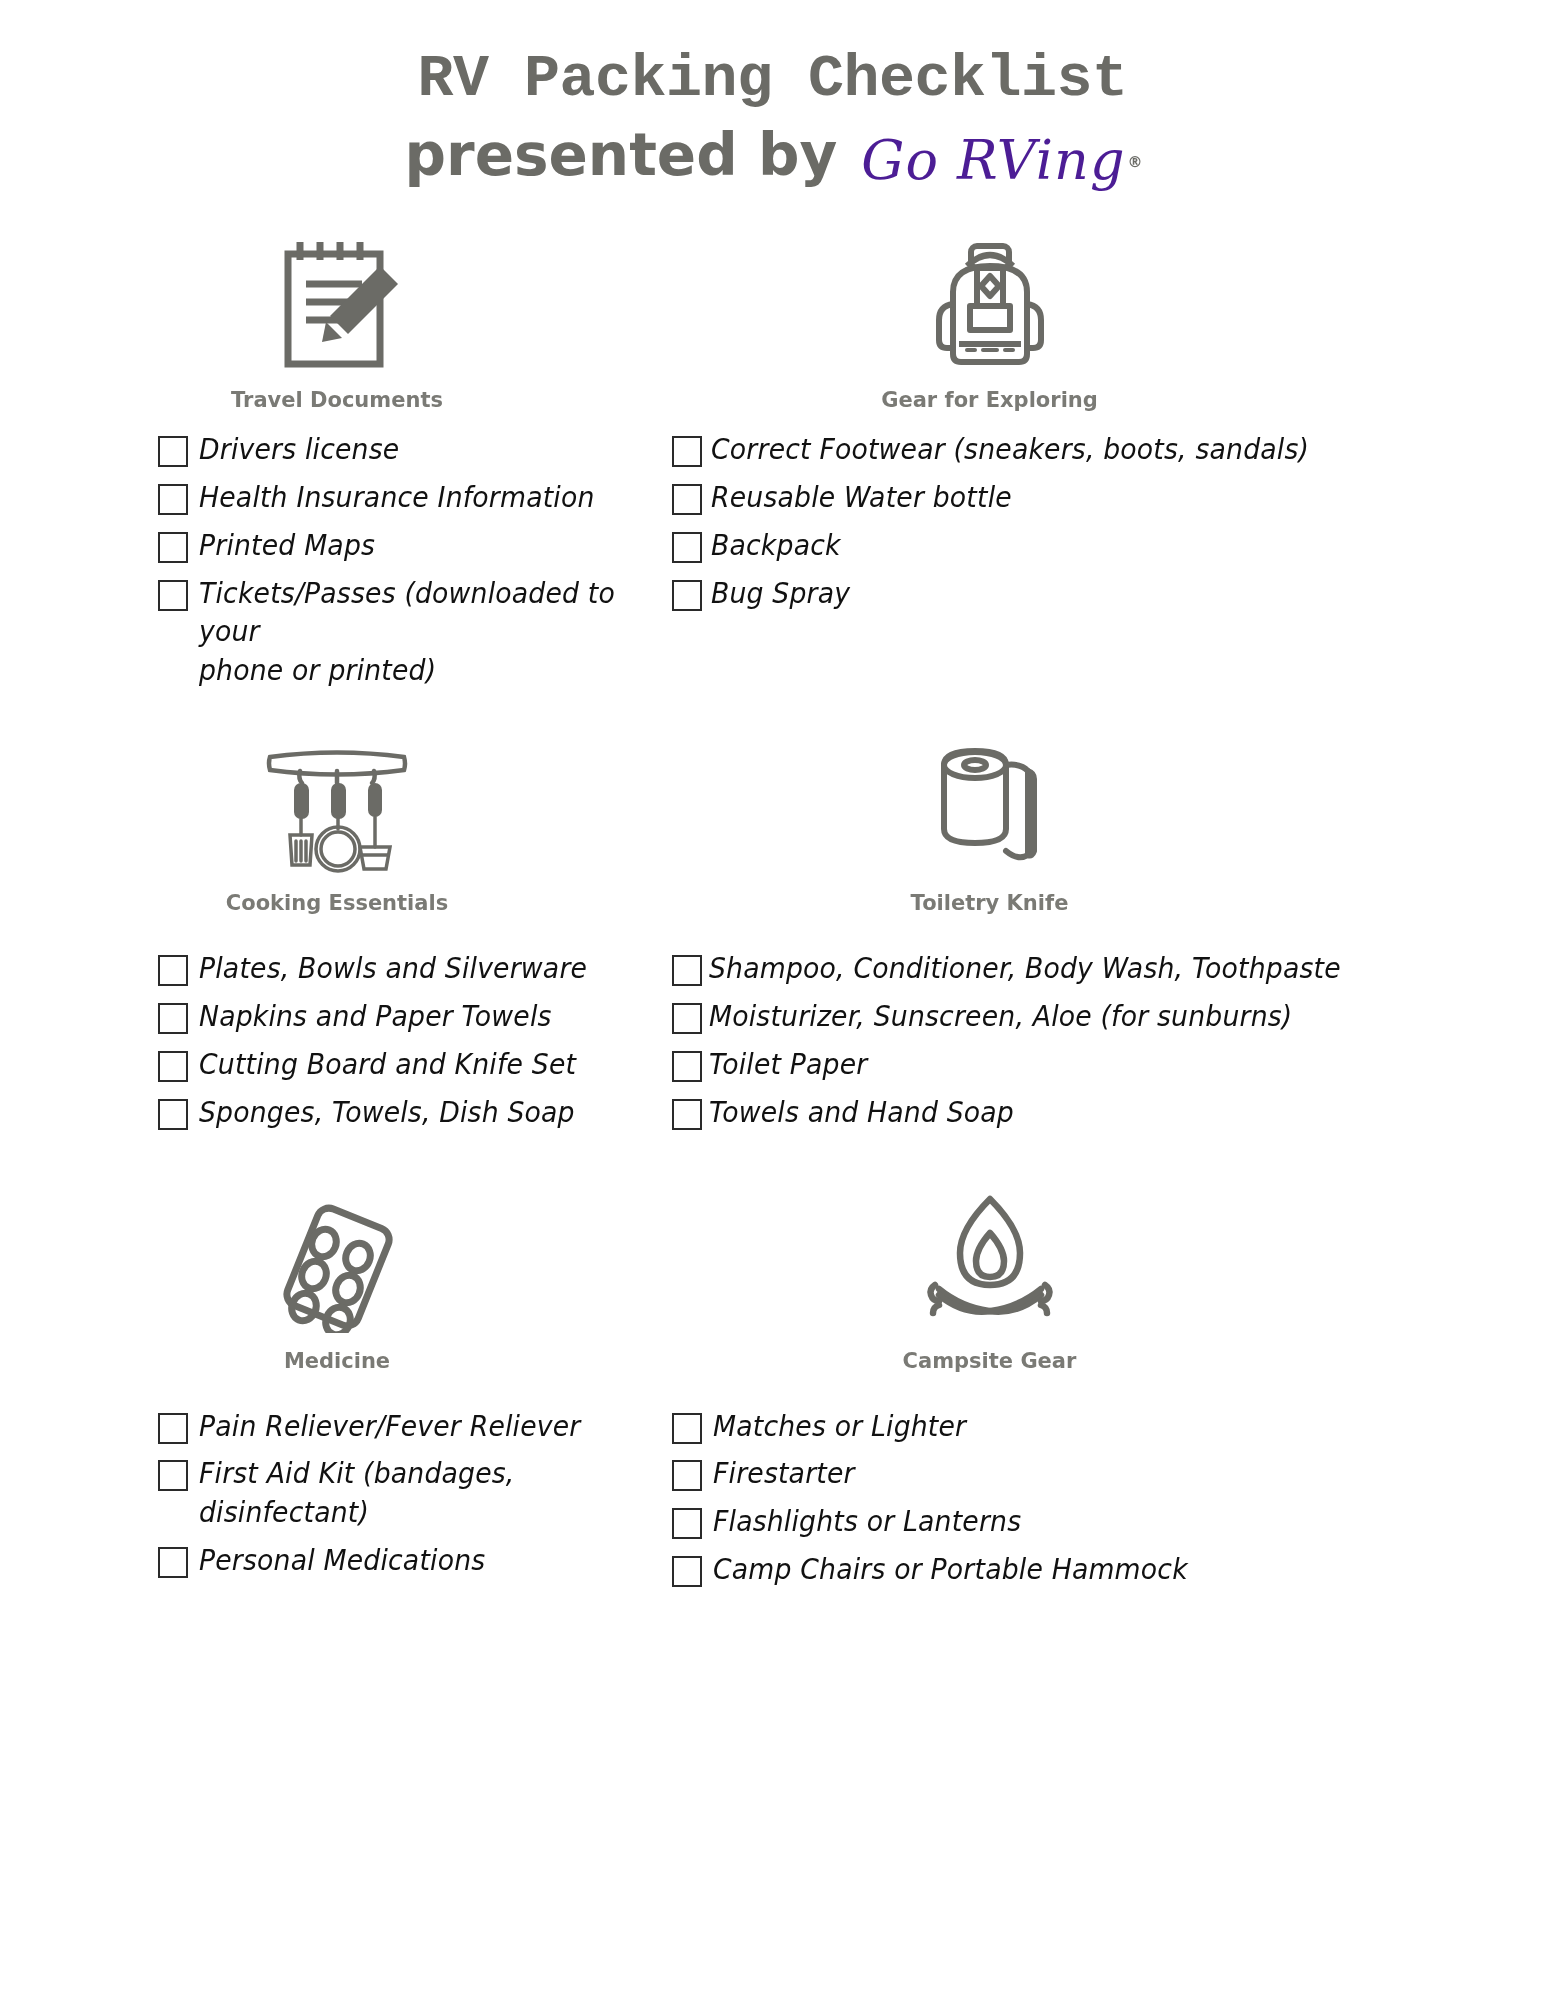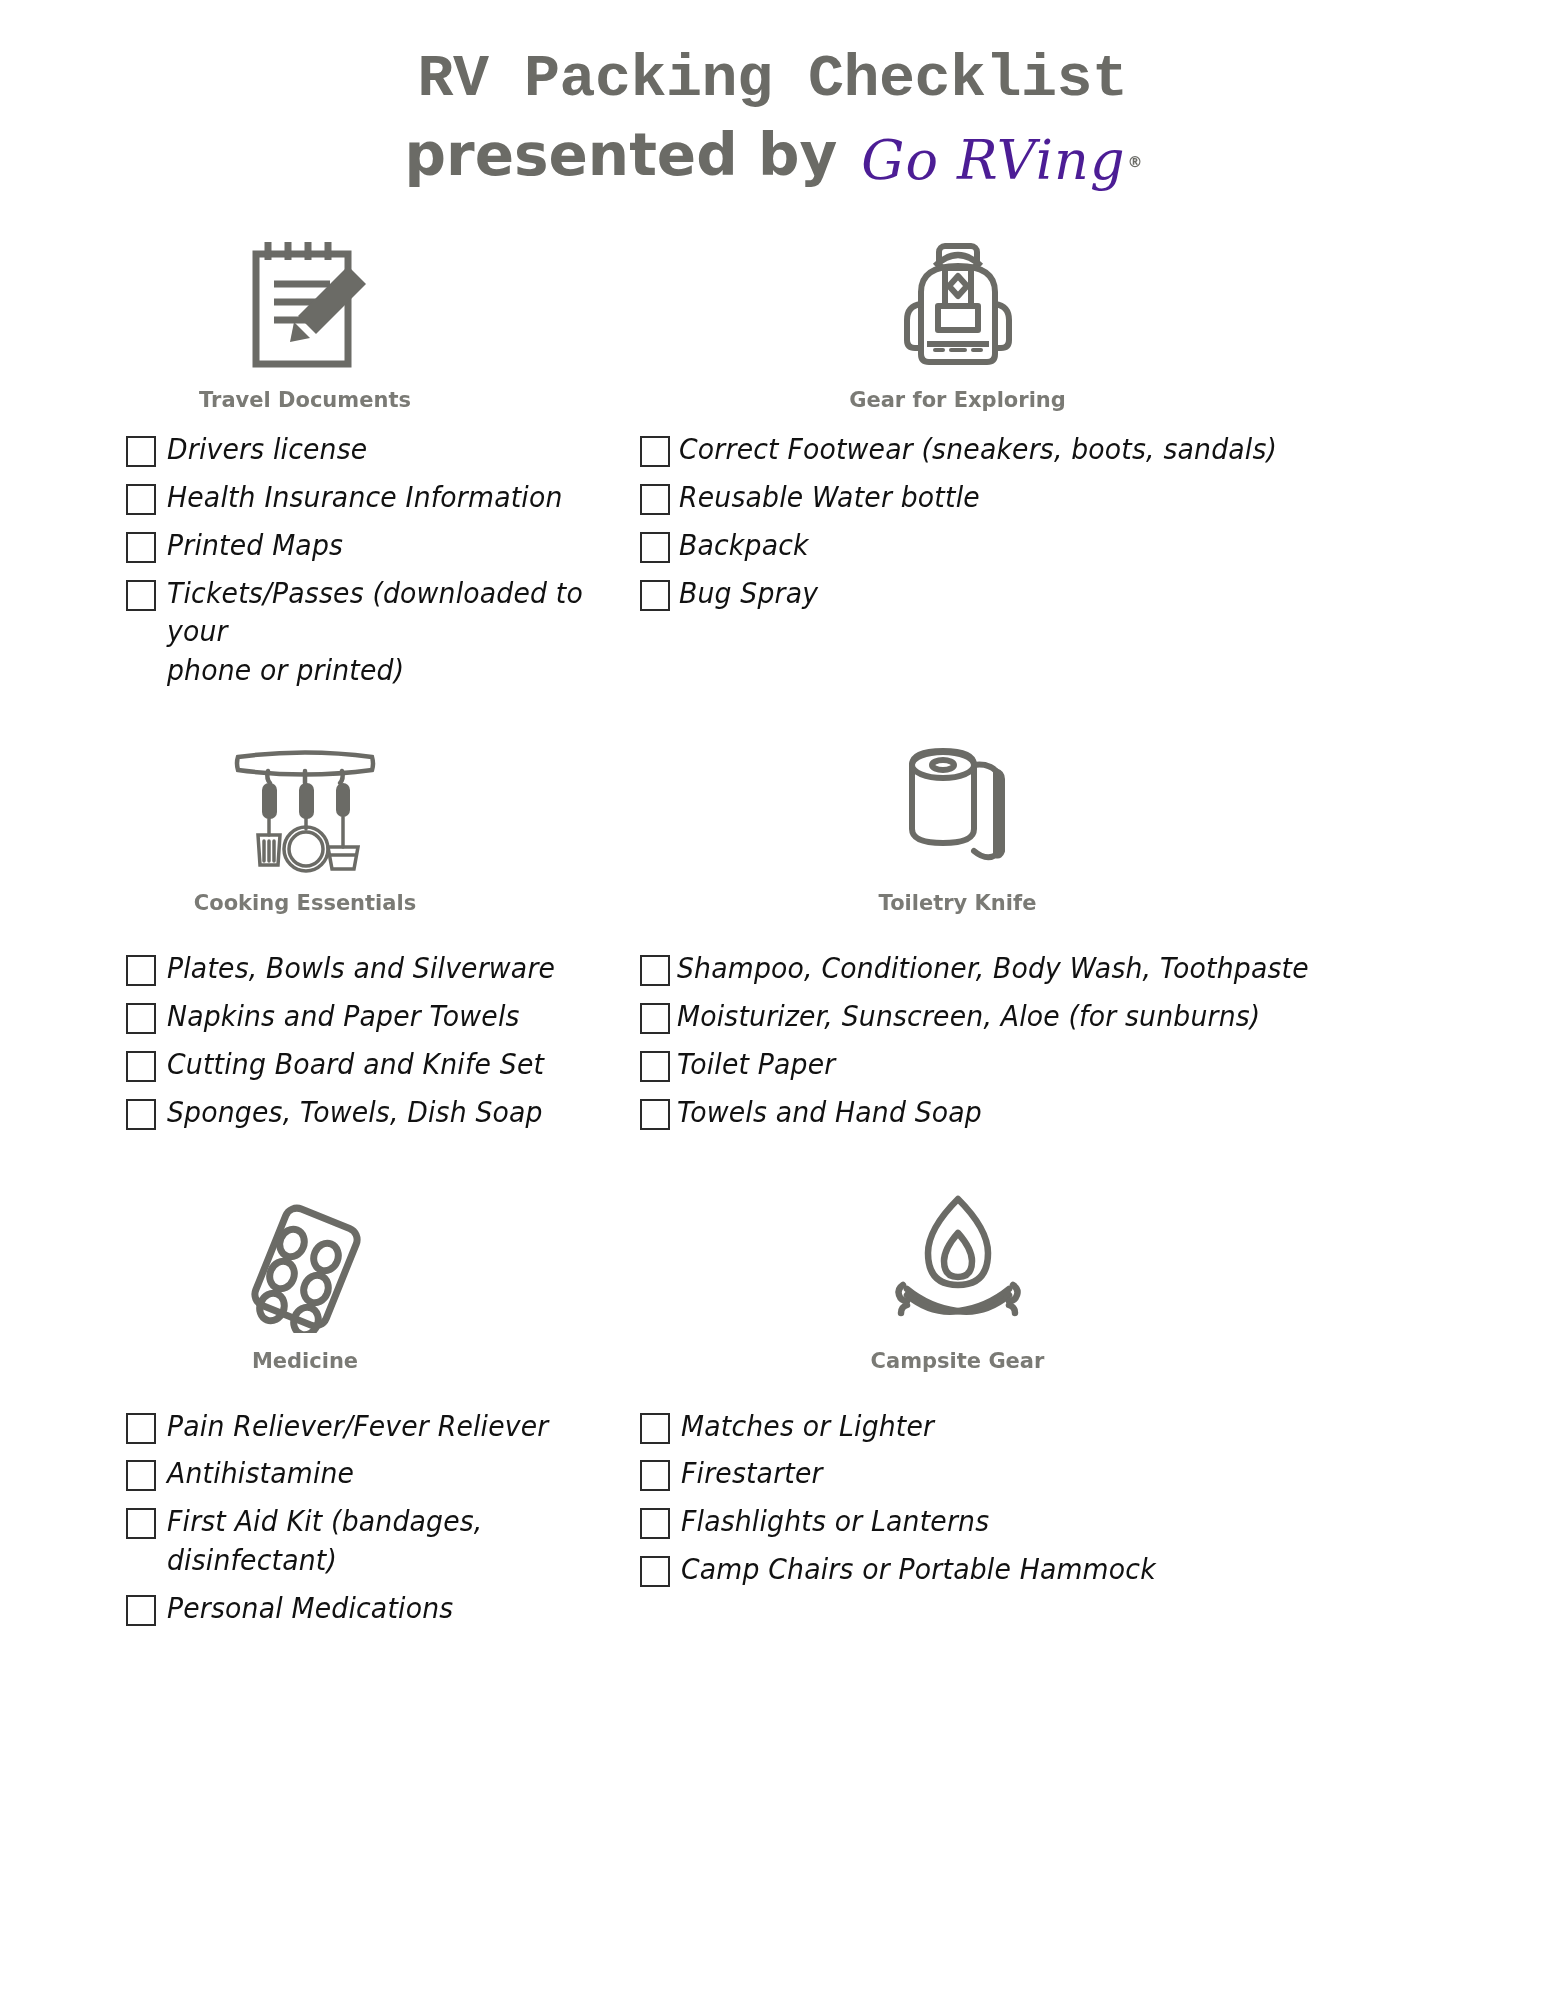--- a/index.html
+++ b/index.html
@@ -62,20 +62,21 @@
     top: 24px;
     left: 2px;
     color: #6b6b66;
   }
 
   
   .grid {
     margin-top: 34px;
     display: grid;
     grid-template-columns: 620px 925px;
+    padding-left: 32px;
   }
   .cell {
     box-sizing: border-box;
   }
   .cell.left  { padding-left: 60px; }
   .cell.right { padding-left: 10px; }
 
   .icon-box {
     height: 150px;
     display: flex;
@@ -341,24 +342,20 @@
       </svg>
     </div>
     <div class="sec-title left-t">Medicine</div>
     <div class="items">
       <div class="item">
         <span class="cb"></span>
         <span class="item-label">Pain Reliever/Fever Reliever</span>
       </div>
       <div class="item">
         <span class="cb"></span>
-        <span class="item-label">Antihistamine</span>
-      </div>
-      <div class="item">
-        <span class="cb"></span>
         <span class="item-label">First Aid Kit (bandages, disinfectant)</span>
       </div>
       <div class="item">
         <span class="cb"></span>
         <span class="item-label">Personal Medications</span>
       </div>
     </div>
   </div>
 
   <div class="cell right sec-camp row3">

